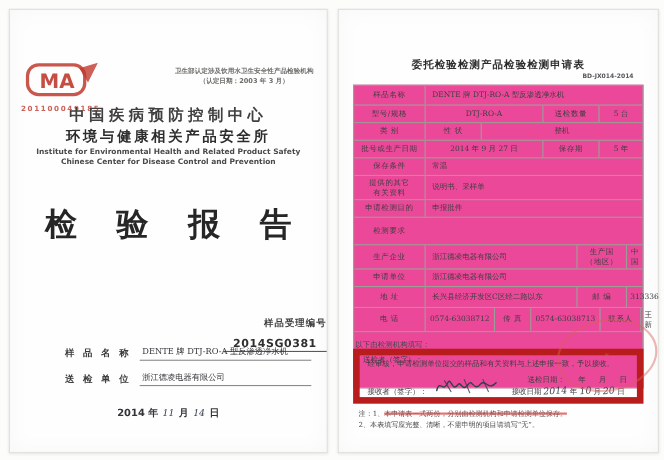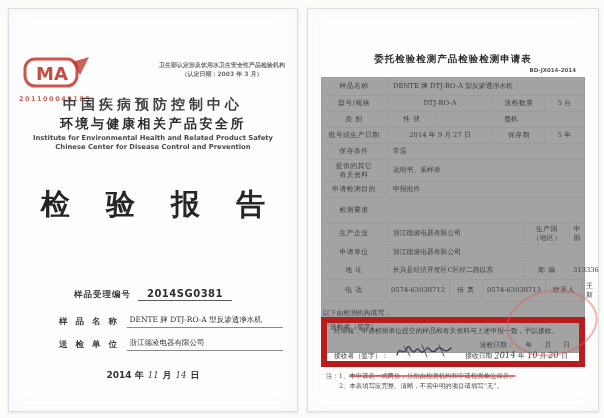--- a/index.html
+++ b/index.html
@@ -34,21 +34,21 @@
   .org-en{position:absolute;left:0;right:0;text-align:center;
     font-size:6.8px;font-weight:bold;color:#4a4a4a;}
   .org-en1{top:125px;} .org-en2{top:134px;}
   .report-title{
     position:absolute;top:176px;left:0;right:0;text-align:center;
     font-size:29px;font-weight:bold;letter-spacing:13px;padding-left:13px;
     color:#262626;
   }
   .accept-line{
     position:absolute;top:279px;left:0;right:0;
-    display:flex;justify-content:center;align-items:flex-end;gap:7px;
+    display:flex;justify-content:center;align-items:flex-end;gap:7px;flex-direction:column;
   }
   .accept-label{font-size:8.5px;font-weight:bold;letter-spacing:1px;}
   .accept-value{
     font-size:10px;font-weight:bold;letter-spacing:.5px;color:#2f2f2f;
     border-bottom:1.5px solid #5a5a5a;padding:0 9px 1px 9px;
   }
   .field-line{position:absolute;left:50px;right:14px;display:flex;align-items:flex-end;}
   .field-sample{top:306px;} .field-unit{top:329px;}
   .field-label{font-size:8.5px;font-weight:bold;letter-spacing:2.5px;white-space:nowrap;}
   .field-value{
@@ -66,21 +66,21 @@
     font-style:italic;font-weight:normal;color:#3a4250;
   }
   .date-line .hand{font-size:8.5px;}
 
   
   .form-title{
     position:absolute;top:44px;left:0;right:0;text-align:center;
     font-size:9.5px;font-weight:bold;letter-spacing:1px;color:#2c2c2c;
   }
   .doc-no{position:absolute;top:58px;right:22px;font-size:5.5px;font-weight:bold;color:#55555a;}
-  .tbl{position:absolute;left:13px;right:13px;top:68px;border:1px solid #9d9d97;background:#a3a3a3;}
+  .tbl{position:absolute;left:13px;right:13px;top:68px;border:1px solid #9d9d97;background:#ec4899;}
   .tr{display:flex;align-items:stretch;border-bottom:1px solid #9d9d97;min-height:15px;}
   .tr:last-child{border-bottom:none;}
   .tr.h20{min-height:20px;} .tr.h24{min-height:24px;} .tr.h18{min-height:18px;}
   .td{
     border-right:1px solid #9d9d97;display:flex;align-items:center;justify-content:center;
     text-align:center;font-size:6.8px;line-height:8.5px;padding:2px 3px;color:#3e3e42;
     font-family:"DejaVu Serif","Liberation Serif",serif;
   }
   .td:last-child{border-right:none;}
   .td.lbl{letter-spacing:.5px;flex-direction:column;}
@@ -107,21 +107,21 @@
   .receipt-statement{font-size:6.8px;line-height:9.5px;color:#3e3e42;
     font-family:"DejaVu Serif","Liberation Serif",serif;}
   .receipt-row{display:flex;justify-content:space-between;align-items:flex-end;margin-top:4px;}
   .receiver{display:flex;align-items:flex-end;gap:2px;font-size:6.8px;
     font-family:"DejaVu Serif","Liberation Serif",serif;color:#3e3e42;}
   .receive-date{display:flex;align-items:baseline;gap:2px;font-size:6.8px;
     font-family:"DejaVu Serif","Liberation Serif",serif;color:#3e3e42;margin-right:4px;}
   .receive-date .hand{font-size:8.5px;transform:rotate(-4deg);display:inline-block;}
   .notes{position:absolute;left:18px;top:363px;font-size:6.4px;line-height:9.5px;color:#4a4a4e;
     font-family:"DejaVu Serif","Liberation Serif",serif;}
-  .note2{margin-left:13px;}
+  .note2{}
   .strike-red{
     text-decoration:line-through;
     text-decoration-color:rgba(214,74,70,.75);
     text-decoration-thickness:1.5px;
   }
   .stamp{
     position:absolute;left:198px;top:281px;width:88px;height:62px;
     border:2.5px solid rgba(219,96,88,.45);border-radius:50%;
     transform:rotate(-10deg);pointer-events:none;
   }

